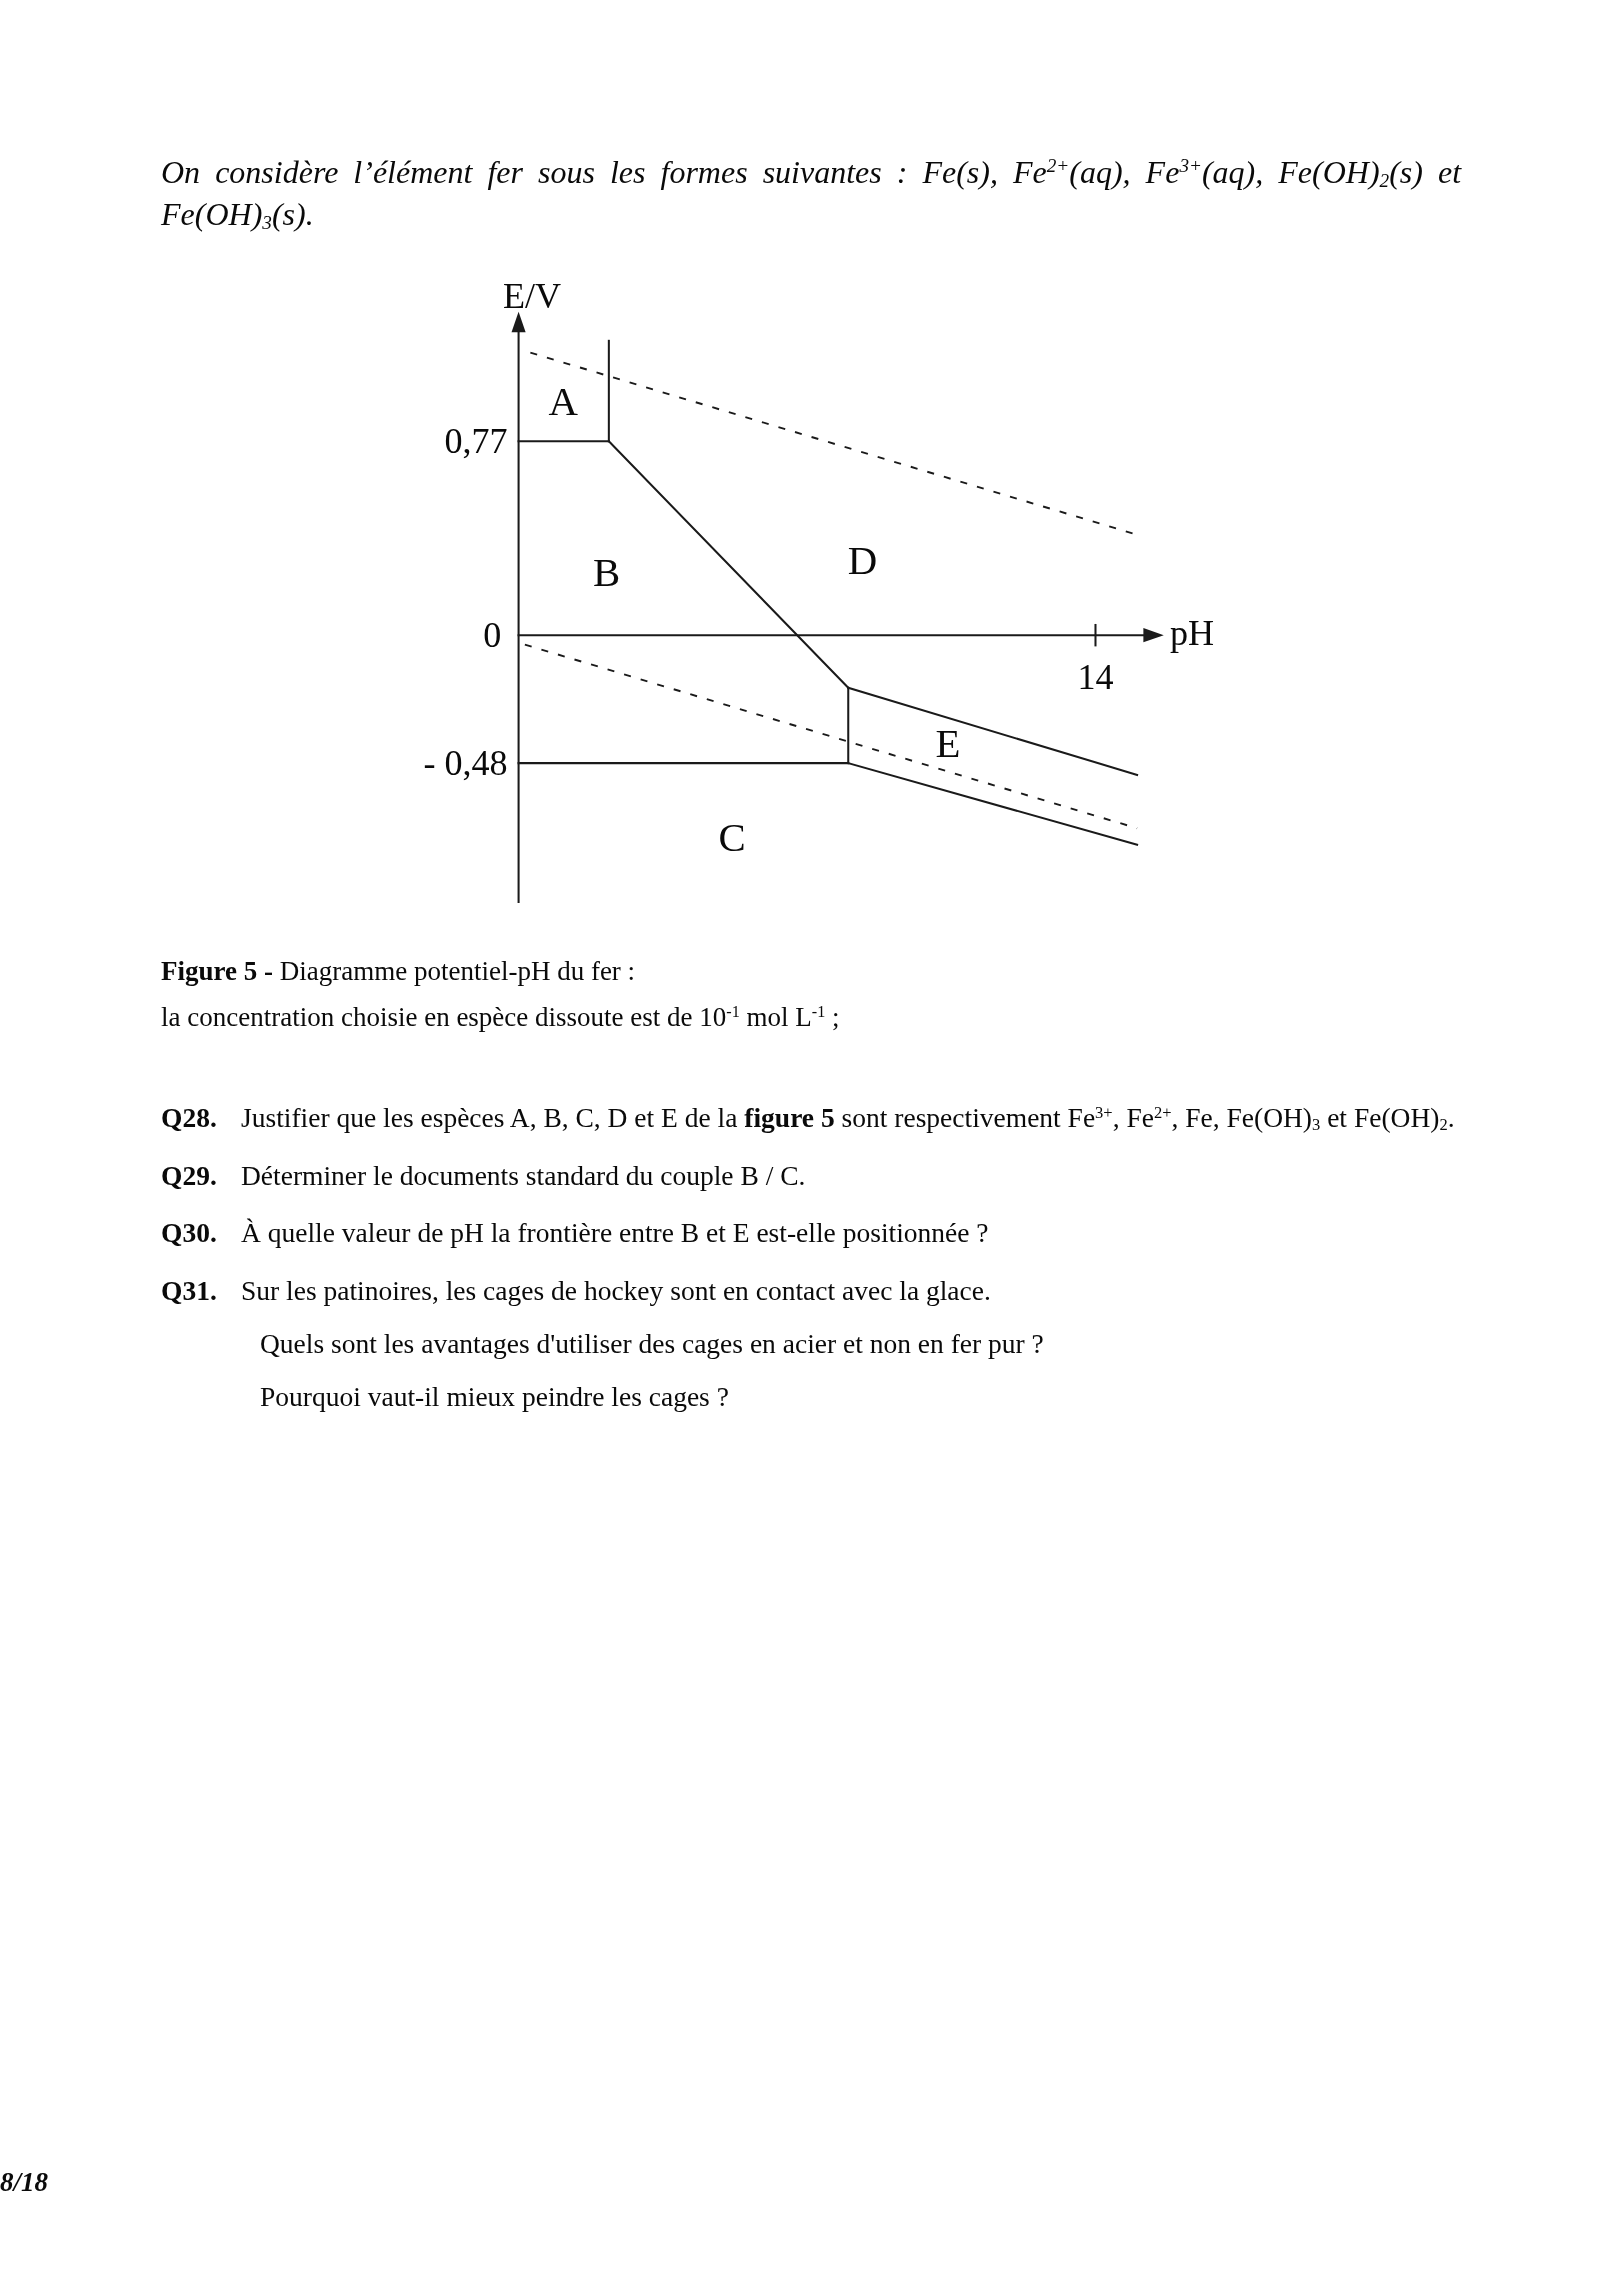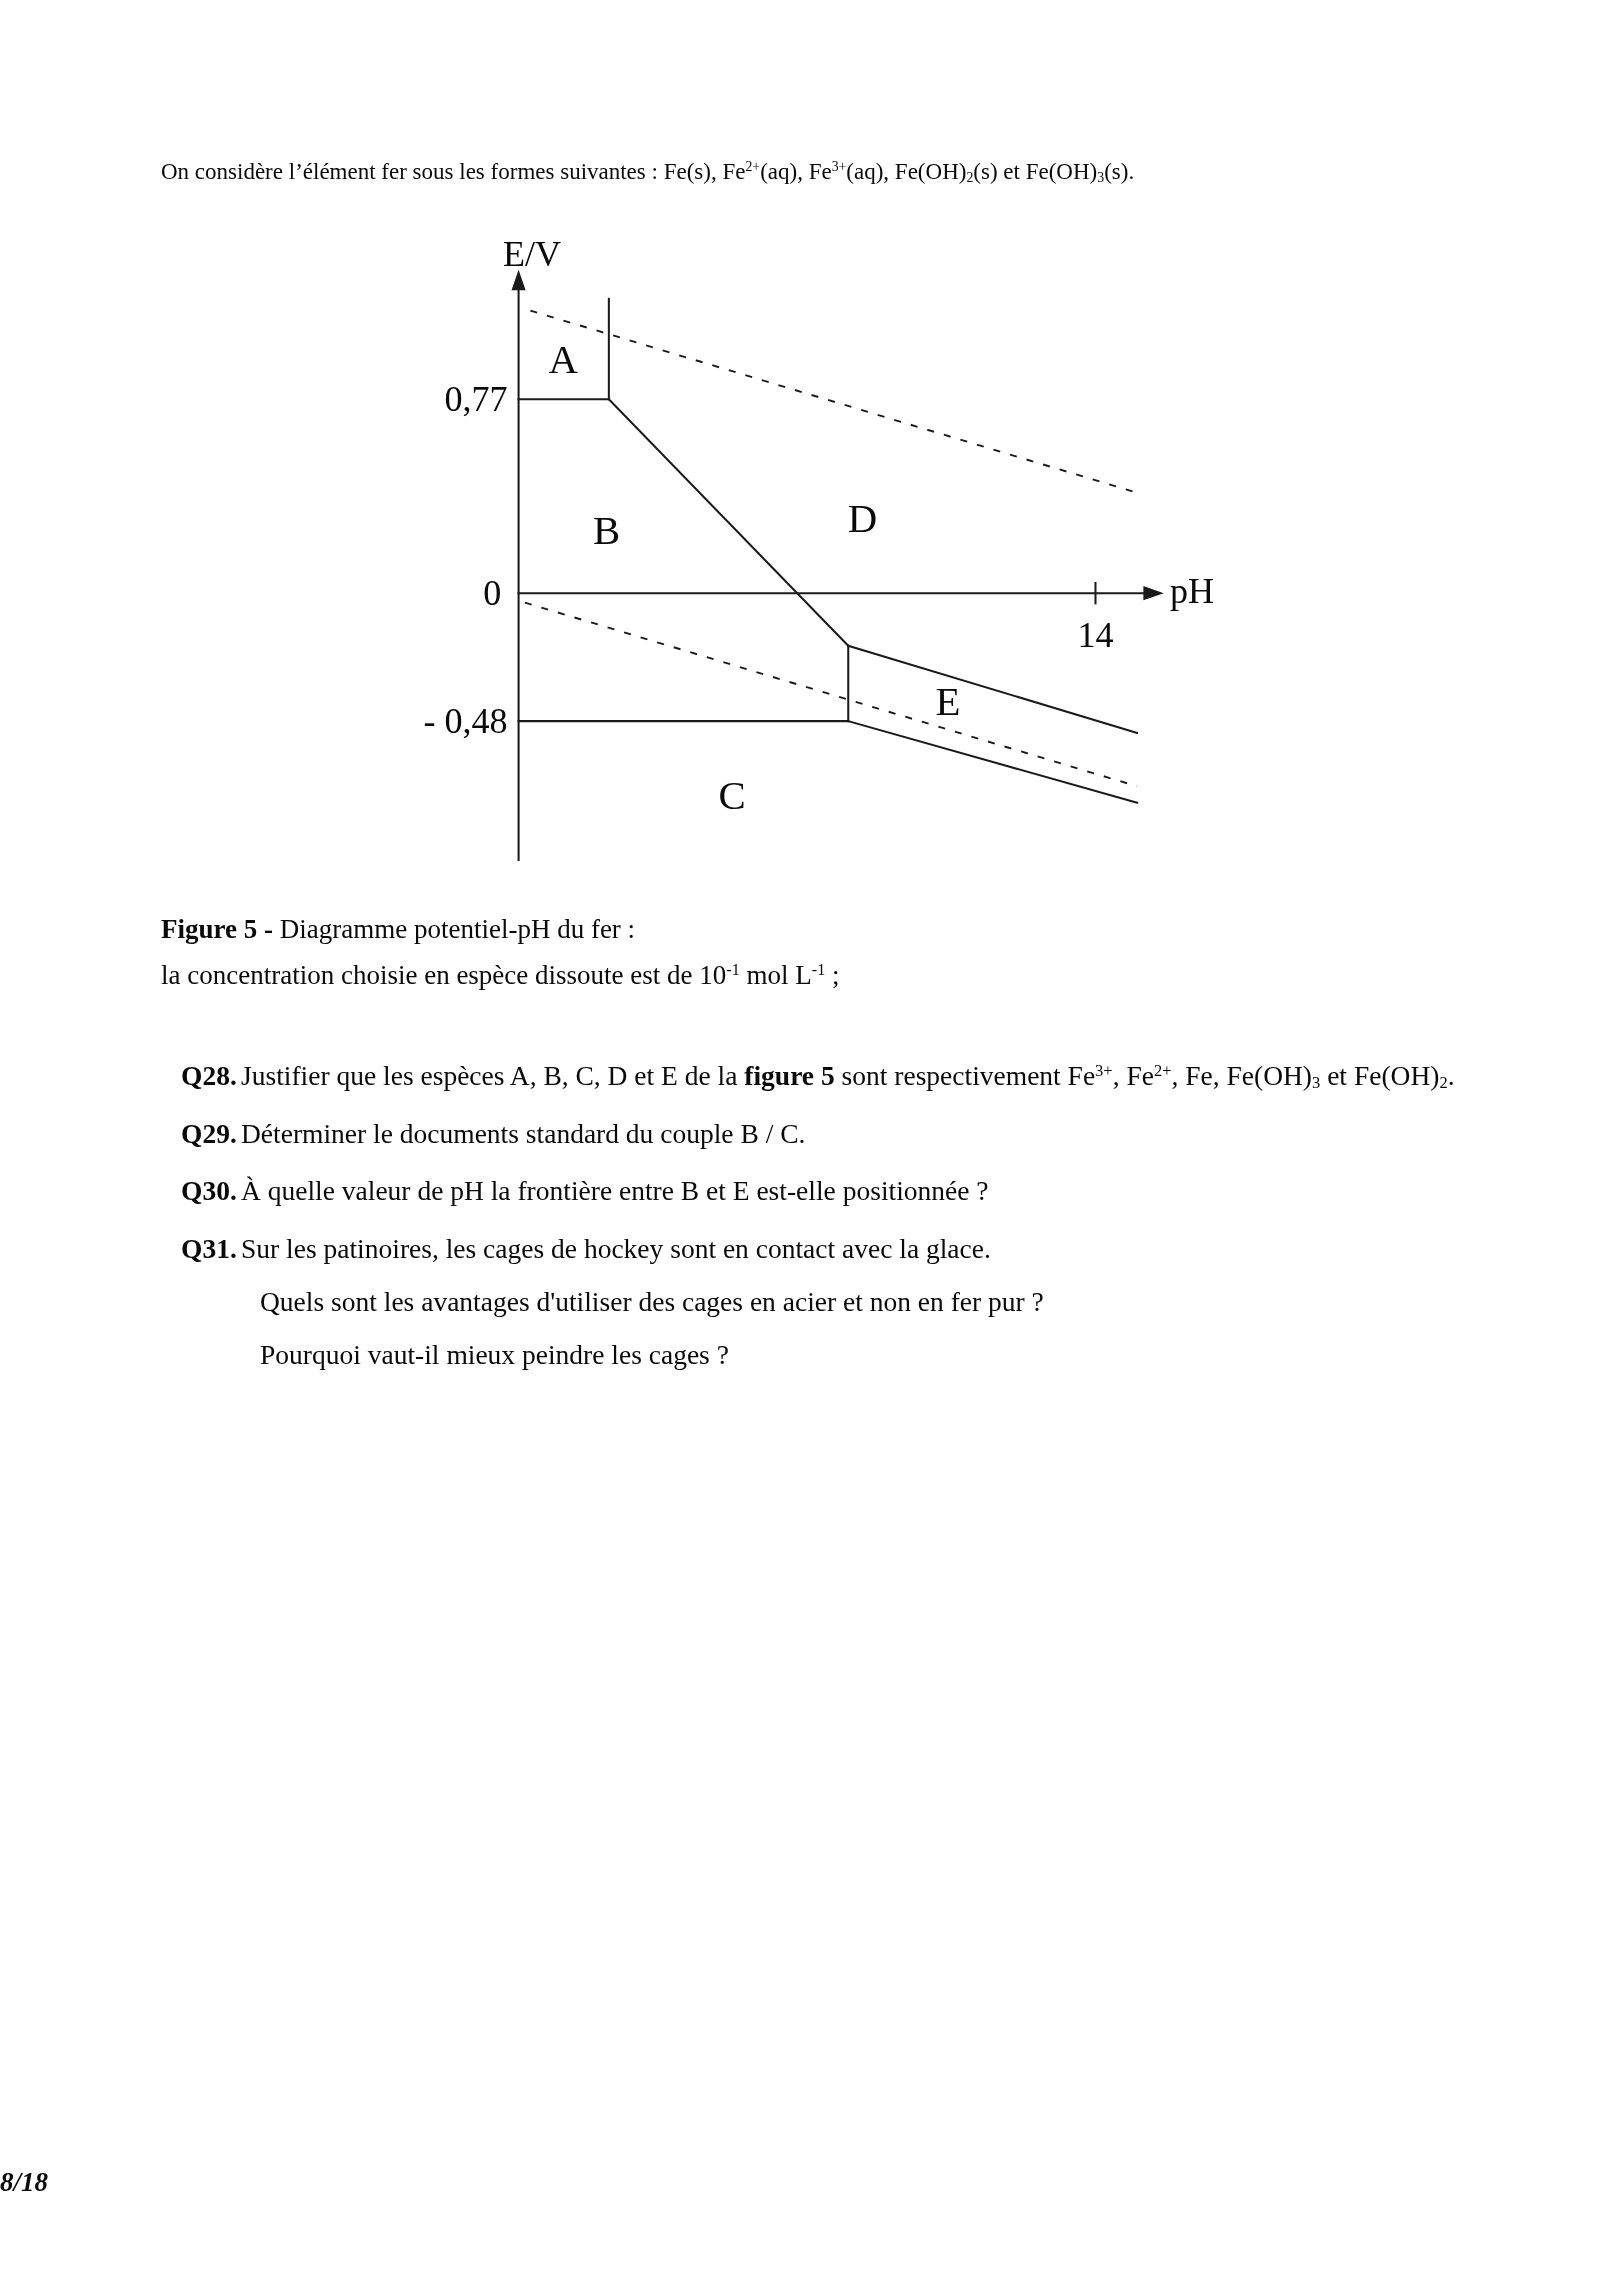--- a/index.html
+++ b/index.html
@@ -11,23 +11,24 @@
     font-family: "Liberation Serif", "DejaVu Serif", serif;
     color: #0a0a0a;
   }
   .content {
     position: absolute;
     left: 161px;
     top: 151px;
     width: 1300px;
   }
   .intro {
-    font-size: 23px;
+    font-size: 32px;
     line-height: 42px;
     text-align: justify;
+    font-style: italic;
   }
   sup { font-size: 0.60em; position: relative; top: -0.55em; vertical-align: baseline; line-height: 0; }
   sub { font-size: 0.60em; position: relative; top: 0.20em; vertical-align: baseline; line-height: 0; }
   .figure-wrap {
     margin-top: 31px;
     margin-left: 232px;
     width: 832px;
     height: 652px;
     text-align: right;
   }
@@ -51,21 +52,20 @@
     font-size: 27.5px;
     line-height: 42px;
     margin-bottom: 15.7px;
   }
   .question .q-text { text-align: justify; }
   .q-label {
     position: absolute;
     left: 0;
     top: 0;
     font-weight: bold;
-    margin-left: 20px;
   }
   .sub-para { margin-top: 11px; margin-left: 19px; }
   .page-number {
     position: absolute;
     top: 2167px;
     left: 0;
     width: 100%;
     text-align: left;
     font-size: 27px;
     font-weight: bold;

